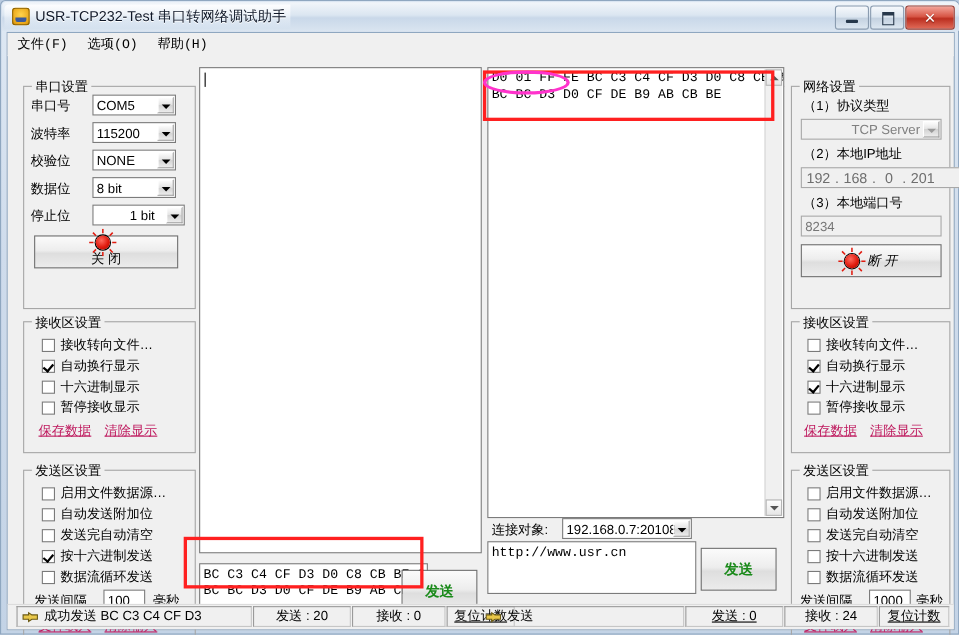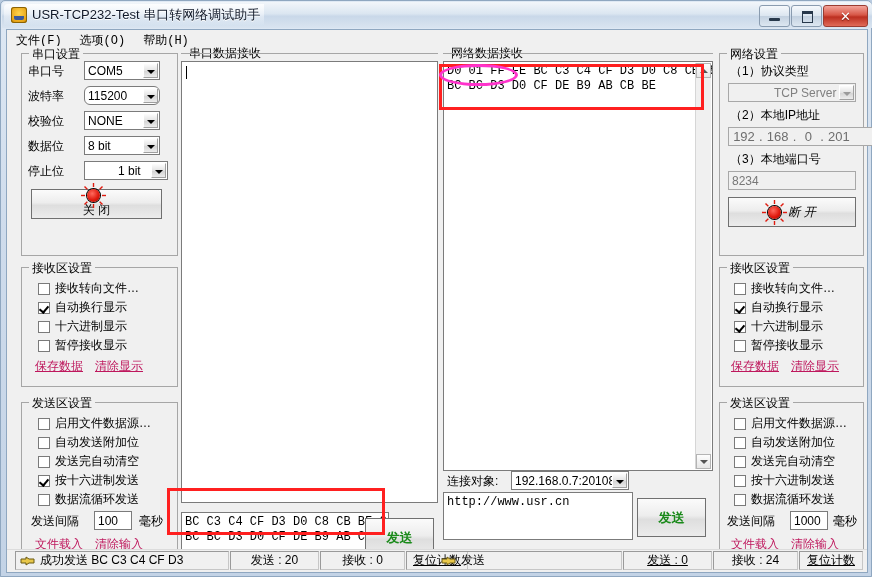--- a/index.html
+++ b/index.html
@@ -80,21 +80,21 @@
     position:absolute;left:0;top:0;width:100%;height:20px;
     background:#f0f0f0;border-bottom:1px solid #f0f0f0;
     display:flex;align-items:center;font-family:Liberation Mono, monospace;
   }
   .menu-item{
     padding:2px 9px;font-size:12px;color:#000;white-space:nowrap;cursor:default;
   }
 
   
   .group{
-    position:absolute;border:1px solid #a6a6a6;box-sizing:border-box;background:transparent;
+    position:absolute;border:1px solid #a6a6a6;box-sizing:border-box;background:transparent;margin-top:25px;
   }
   .group > .legend{
     position:absolute;top:-8px;left:7px;background:#f0f0f0;padding:0 3px;
     font-size:12px;color:#000;white-space:nowrap;
   }
 
   .row{position:absolute;display:flex;align-items:center;}
   .lbl{font-size:12px;color:#000;white-space:nowrap;}
 
   
@@ -264,21 +264,21 @@
             <span class="lbl">串口号</span>
           </div>
         <div class="combo" style="position:absolute;left:62px;top:7px;width:76px;">
           <span class="val">COM5</span>
           <span class="arrow"></span>
         </div>
 
         <div class="row" style="left:6px;top:34px;">
             <span class="lbl">波特率</span>
           </div>
-        <div class="combo" style="position:absolute;left:62px;top:32px;width:76px;border-radius:6px;">
+        <div class="combo" style="position:absolute;left:62px;top:32px;width:76px;">
           <span class="val">115200</span>
           <span class="arrow"></span>
         </div>
 
         <div class="row" style="left:6px;top:59px;">
             <span class="lbl">校验位</span>
           </div>
         <div class="combo" style="position:absolute;left:62px;top:57px;width:76px;">
           <span class="val">NONE</span>
           <span class="arrow"></span>

